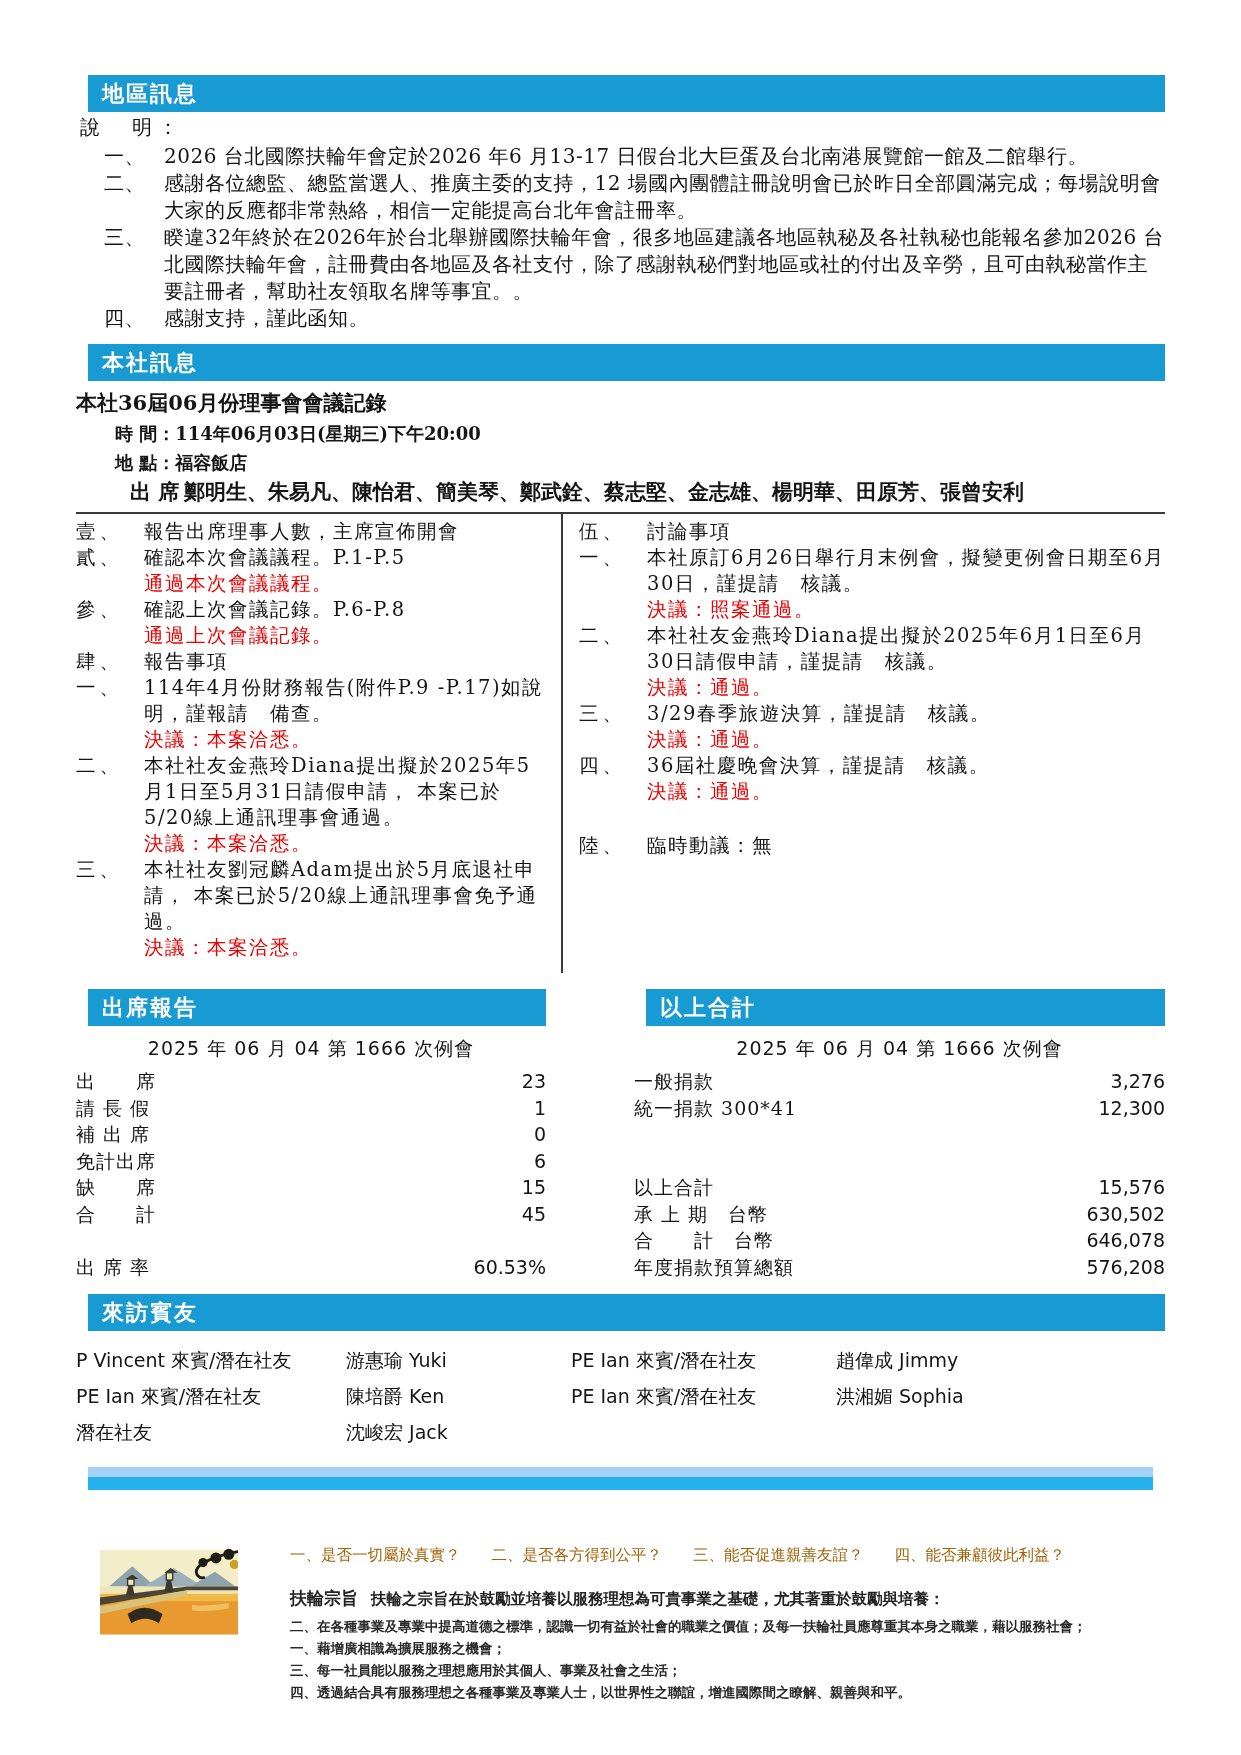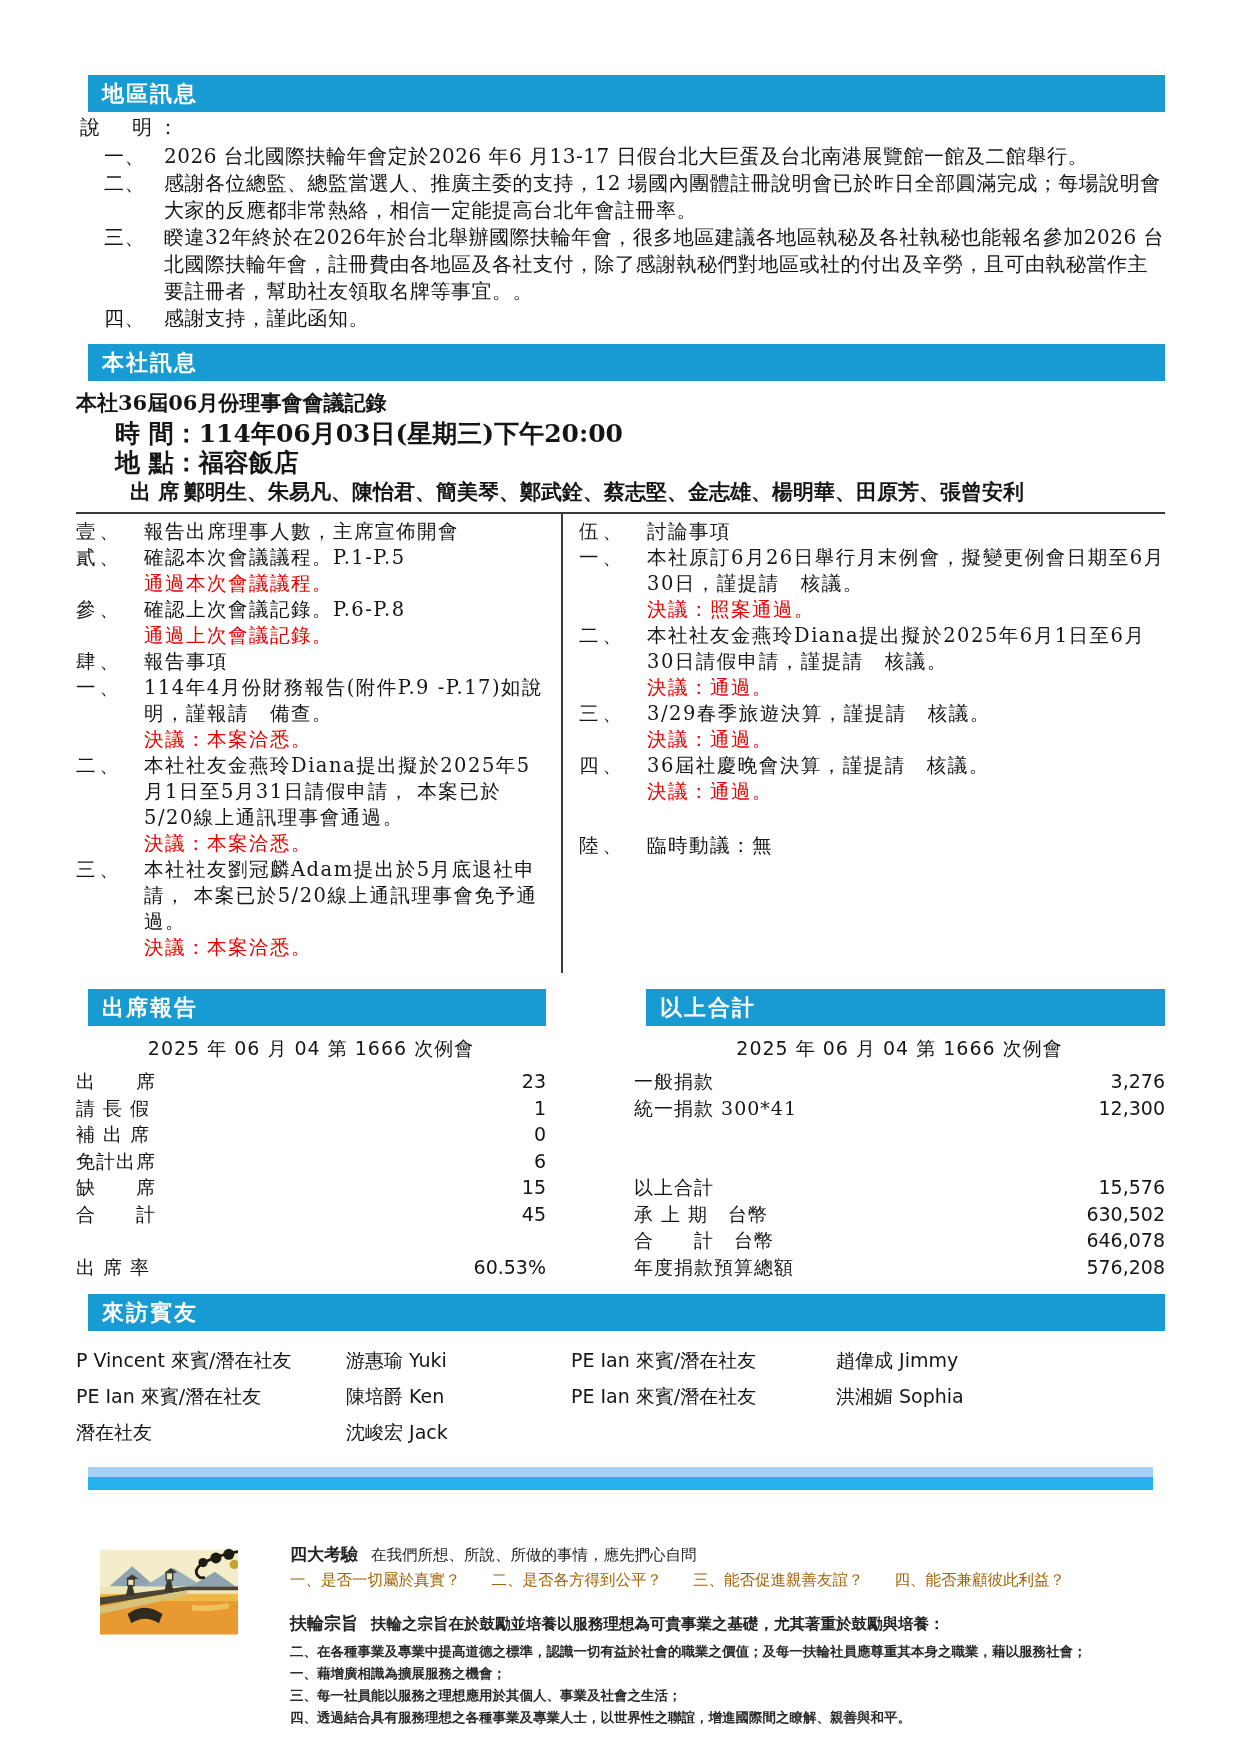--- a/index.html
+++ b/index.html
@@ -22,21 +22,21 @@
     letter-spacing:2px;
     margin-left:12px;
   }
   
   .headline{font-size:22px;font-weight:bold;margin:10px 0 2px 0;letter-spacing:1px;}
   .explain-label{font-size:20px;margin:2px 0 2px 4px;letter-spacing:6px;}
   .num-item{position:relative;padding-left:60px;font-size:20px;line-height:27px;margin:0 0 0 28px;letter-spacing:0.5px;}
   .num-item .num{position:absolute;left:0;top:0;width:60px;}
   
   .club-title{font-size:21px;font-weight:bold;margin:8px 0 2px 0;}
-  .club-line{font-size:25px;font-weight:bold;line-height:29px;margin-left:38px;position:relative;padding-left:1px;}
+  .club-line{font-size:18px;font-weight:bold;line-height:29px;margin-left:38px;position:relative;padding-left:1px;}
   .club-attend{position:relative;padding-left:70px;margin-left:38px;font-size:21px;font-weight:bold;line-height:29px;}
   .club-attend .lbl{position:absolute;left:16px;top:0;}
   
   .minutes{display:flex;border-top:2px solid #3a3a3a;margin-top:6px;}
   .m-left{width:487px;border-right:2px solid #3a3a3a;padding:5px 10px 12px 0;box-sizing:border-box;}
   .m-right{flex:1;padding:5px 0 12px 16px;box-sizing:border-box;}
   .mi{position:relative;padding-left:68px;font-size:19.5px;line-height:26px;letter-spacing:1.5px;}
   .mi .num{position:absolute;left:0;top:0;width:68px;letter-spacing:4px;}
   .res{color:var(--red);font-size:19.5px;line-height:26px;letter-spacing:1.5px;}
   .mi.spaced{margin-top:28px;}
@@ -282,24 +282,20 @@
         <path d="M70,25 l7,-5 7,5 Z" fill="#3c382c"></path>
         <path d="M30,70 q18,-14 38,0 l-4,10 q-15,-10 -30,0 Z" fill="#2e2a20"></path>
         <path d="M150,2 q-25,4 -40,14 q-8,6 -4,12 q3,4 8,2" fill="none" stroke="#1e1b12" stroke-width="3"></path>
         <circle cx="112" cy="14" r="5" fill="#1e1b12"></circle>
         <circle cx="126" cy="9" r="6" fill="#1e1b12"></circle>
         <circle cx="140" cy="5" r="6" fill="#1e1b12"></circle>
         <circle cx="146" cy="16" r="5" fill="#c9a227"></circle>
         <path d="M100,60 q20,2 40,-2 l0,6 q-20,4 -40,2 Z" fill="#f3c96a" opacity="0.8"></path>
       </svg>
       <div class="footer-text">
-        <div class="fw-line">
-          <span class="fw-title">四大考驗</span>
-          <span>在我們所想、所說、所做的事情，應先捫心自問</span>
-        </div>
         <div class="fw-questions">一、是否一切屬於真實？　　二、是否各方得到公平？　　三、能否促進親善友誼？　　四、能否兼顧彼此利益？</div>
         <div class="purpose">
           <div class="fw-line">
             <span class="fw-title">扶輪宗旨</span>
             <span style="font-weight:bold;">扶輪之宗旨在於鼓勵並培養以服務理想為可貴事業之基礎，尤其著重於鼓勵與培養：</span>
           </div>
           <div class="purpose-items">
             <div class="purpose-item">二、在各種事業及專業中提高道德之標準，認識一切有益於社會的職業之價值；及每一扶輪社員應尊重其本身之職業，藉以服務社會；</div>
             <div class="purpose-item">一、藉增廣相識為擴展服務之機會；</div>
             <div class="purpose-item">三、每一社員能以服務之理想應用於其個人、事業及社會之生活；</div>

